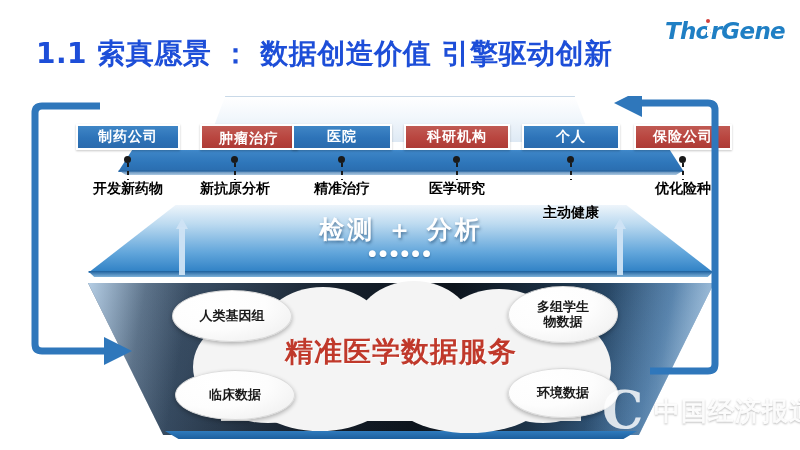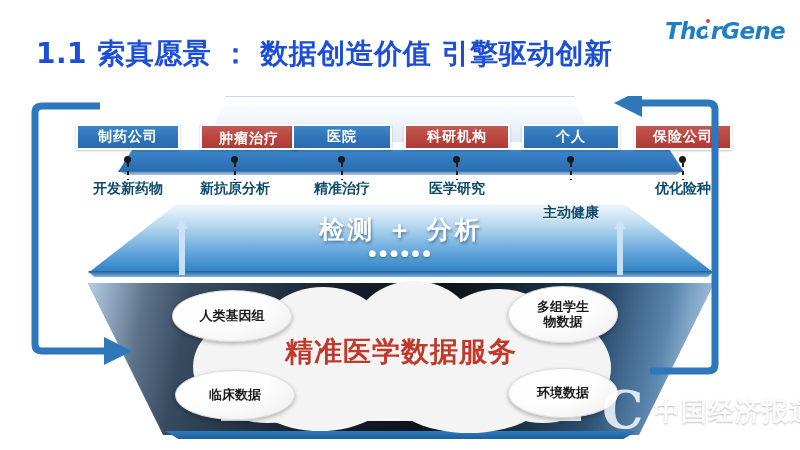--- a/index.html
+++ b/index.html
@@ -163,21 +163,21 @@
 
   
   .connector{position:absolute;z-index:8;}
   .connector .dot{position:absolute;left:0;top:0;width:7px;height:7px;border-radius:50%;background:#1a1a1a;}
   .connector .stem{position:absolute;left:2.5px;top:7px;width:2px;height:17px;
     background:repeating-linear-gradient(to bottom,#1a1a1a 0 4px,transparent 4px 8px);}
 
   .role-label{
     position:absolute;top:180px;height:18px;
     display:flex;align-items:center;justify-content:center;
-    font-size:14px;font-weight:bold;color:#0c4a6e;white-space:nowrap;
+    font-size:14px;font-weight:bold;color:#000000;white-space:nowrap;
     text-shadow:0 1px 0 rgba(255,255,255,.8);
     z-index:8;
   }
 
   
   #loop-left{position:absolute;left:30px;top:101px;z-index:9;}
   #loop-right{position:absolute;left:608px;top:96px;z-index:9;}
 
   
   #watermark{

